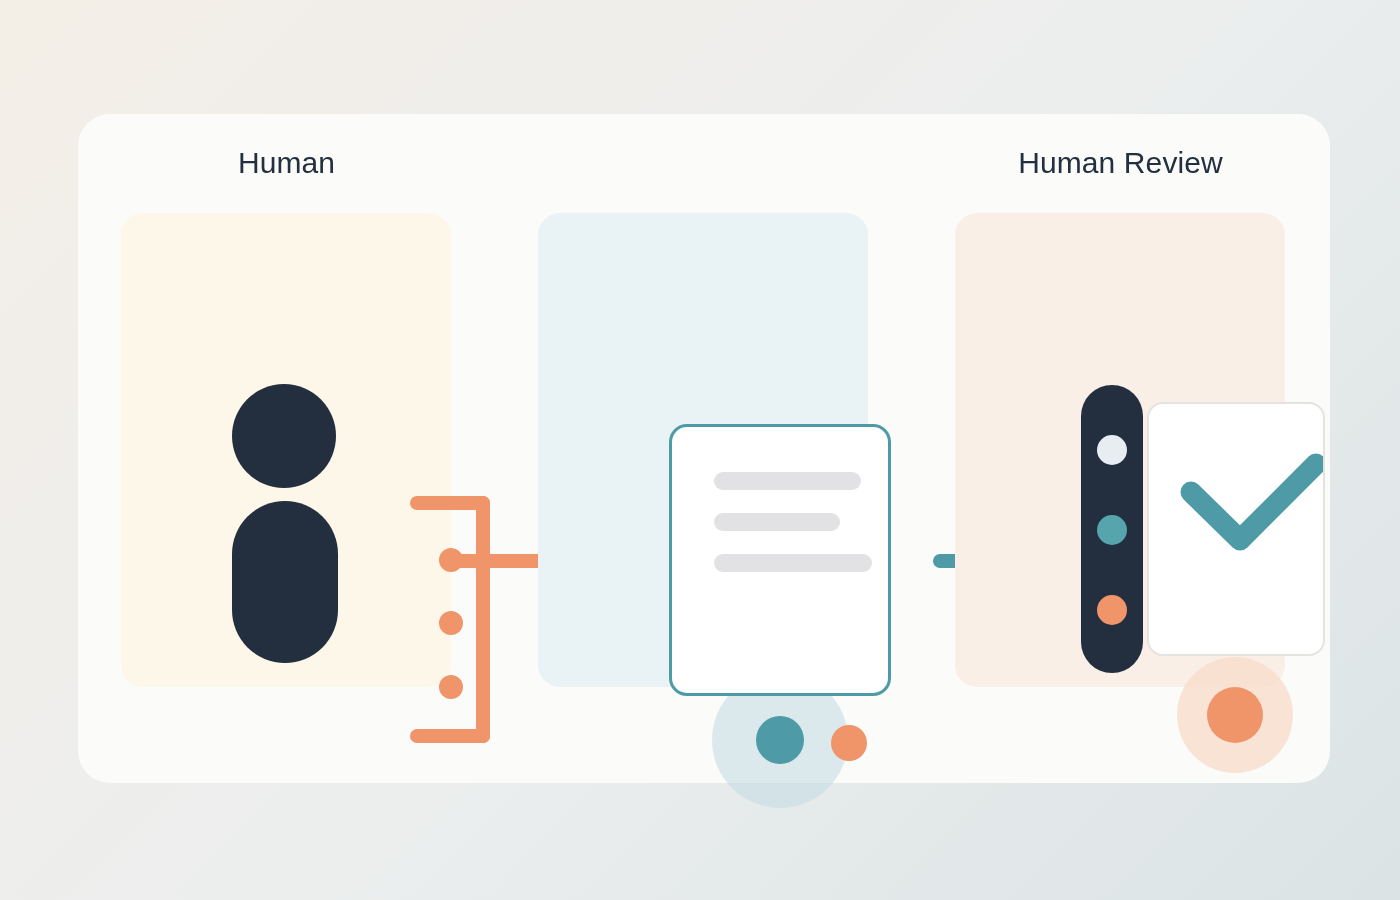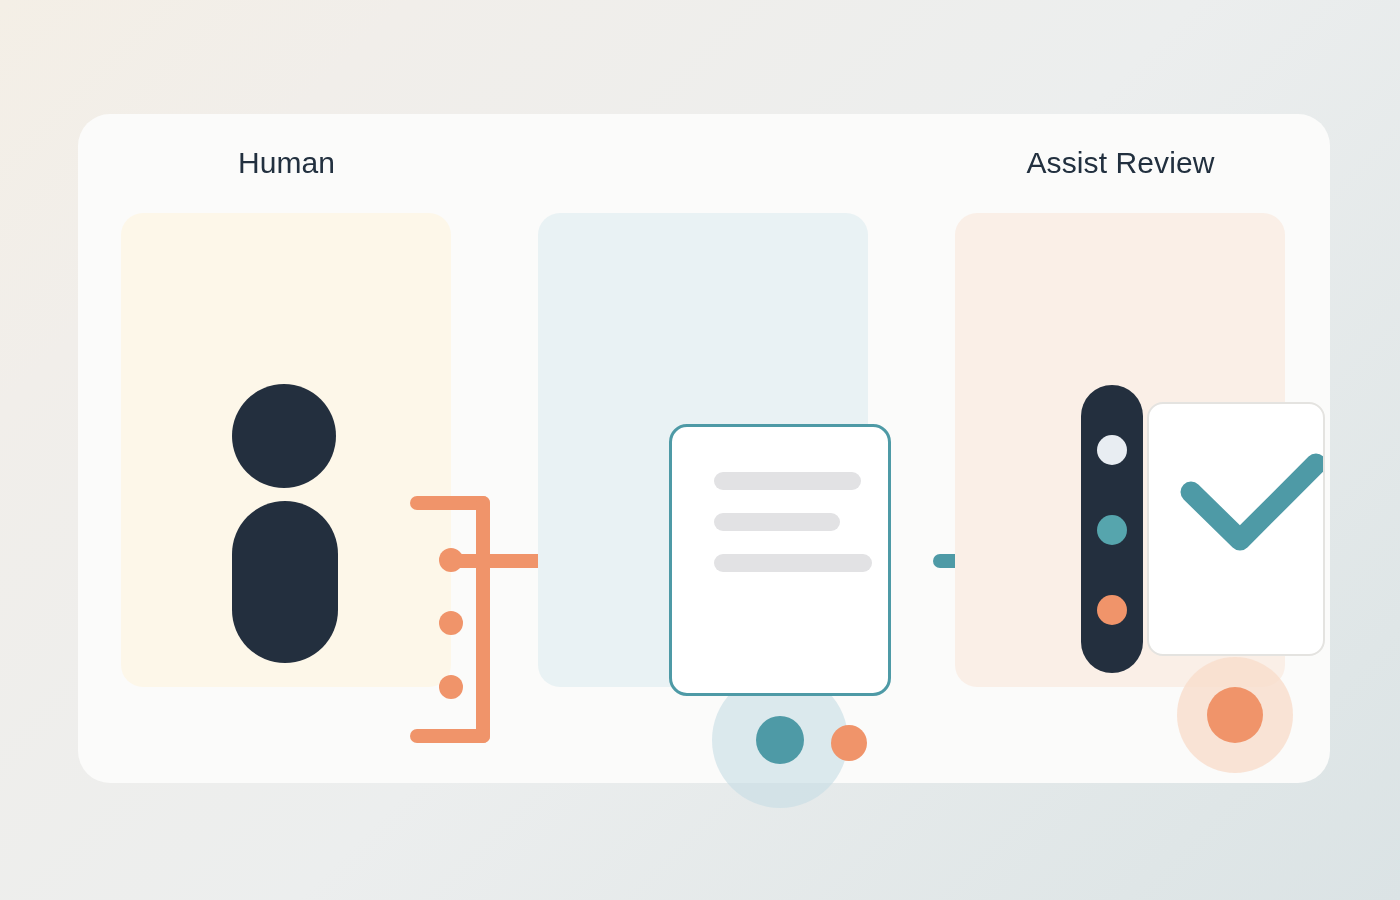--- a/index.html
+++ b/index.html
@@ -292,21 +292,21 @@
     </div>
 
     <div class="arrow arrow-2">
       <svg width="100" height="44" viewBox="0 0 100 44">
         <rect x="0" y="15" width="76" height="14" rx="7" fill="#4e9aa6"></rect>
         <path d="M 58 3 L 58 41 L 94 22.5 L 58 3 Z" fill="#4e9aa6"></path>
       </svg>
     </div>
 
     <div class="column col-2">
-      <div class="col-title">Assist Review</div>
+      <div class="col-title">Human Review</div>
       <div class="panel panel-review"></div>
     </div>
 
     <div>
 
       <div class="review-sidebar">
         <div class="sb-dot sb-1"></div>
         <div class="sb-dot sb-2"></div>
         <div class="sb-dot sb-3"></div>
       </div>

